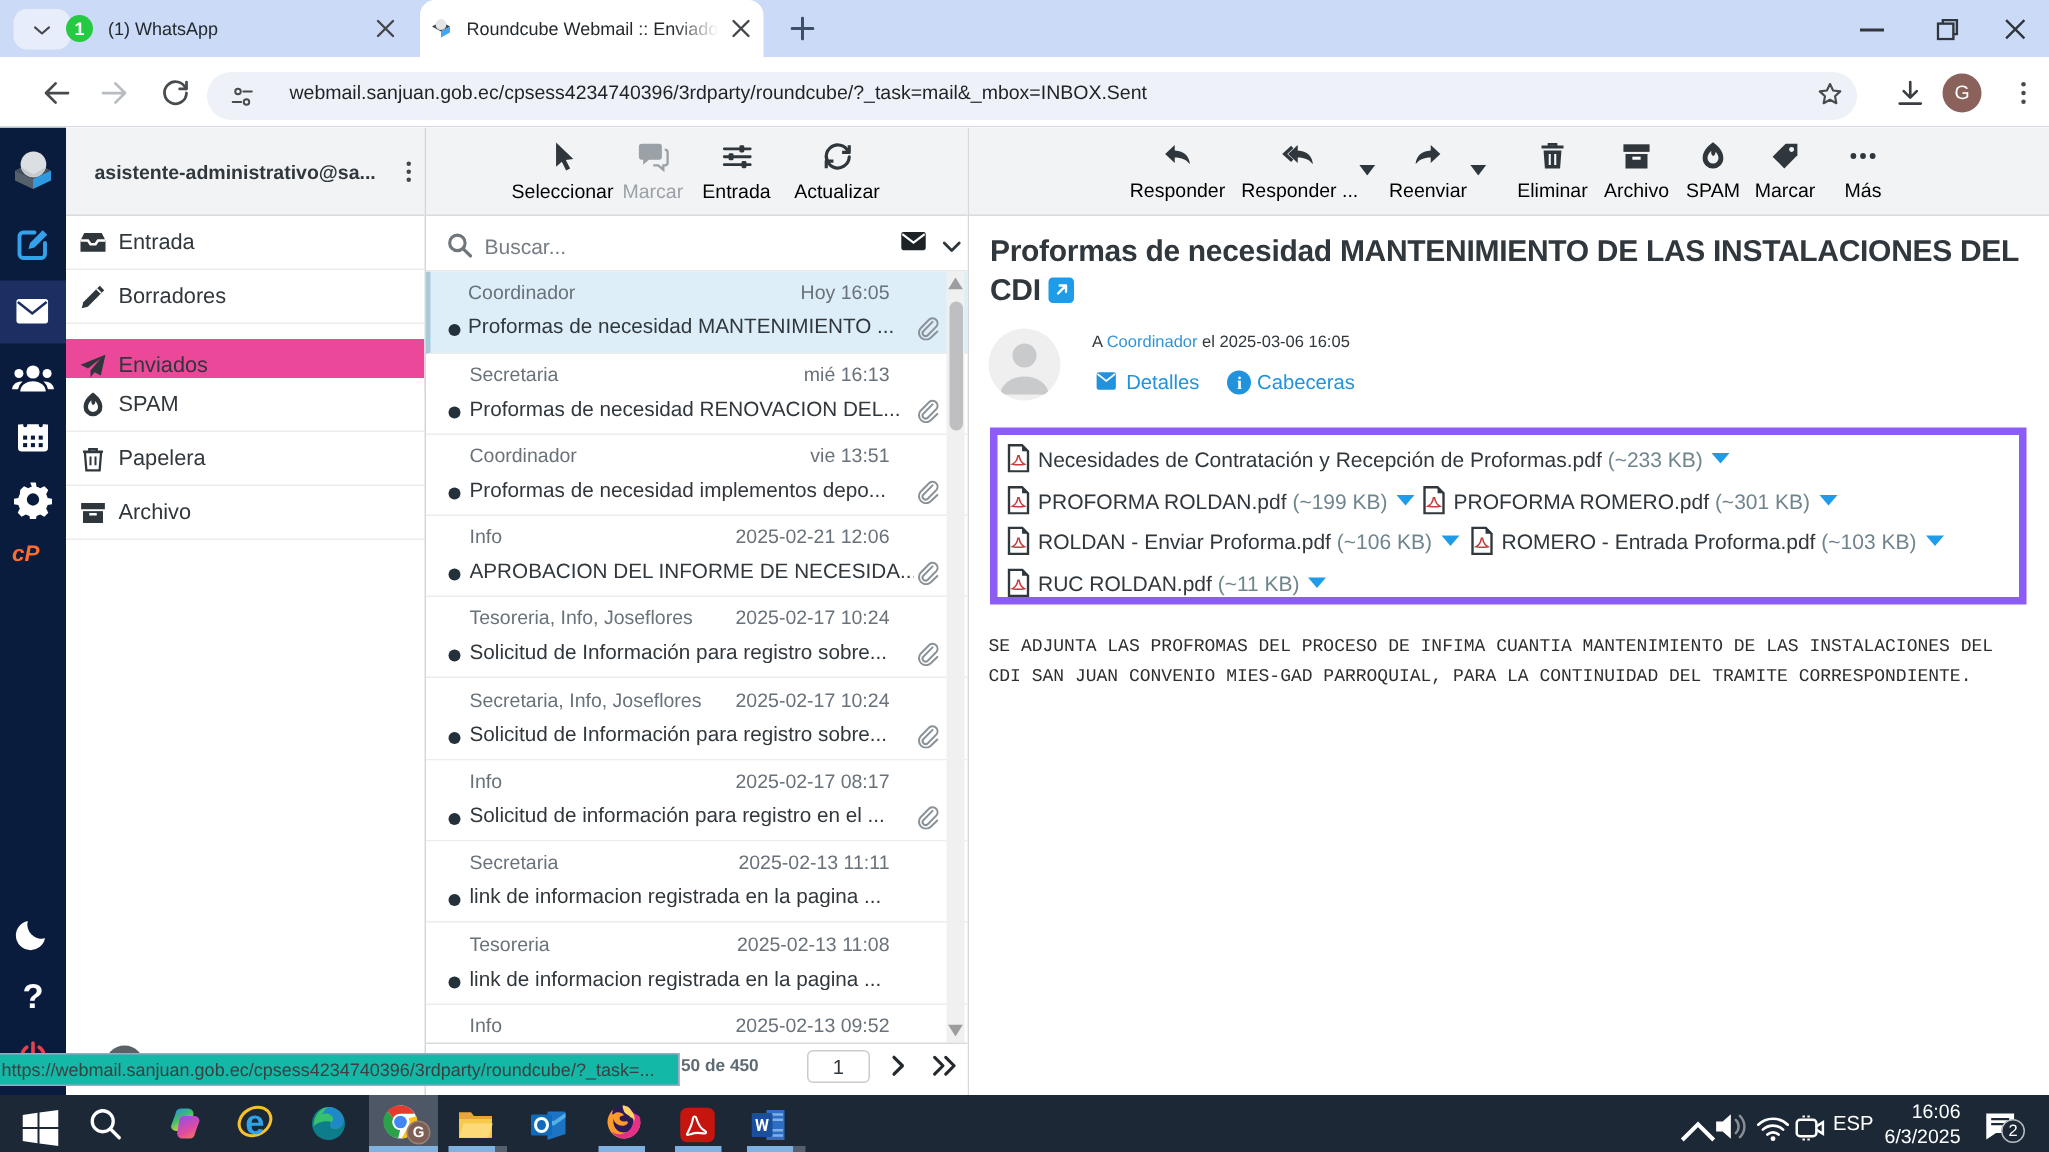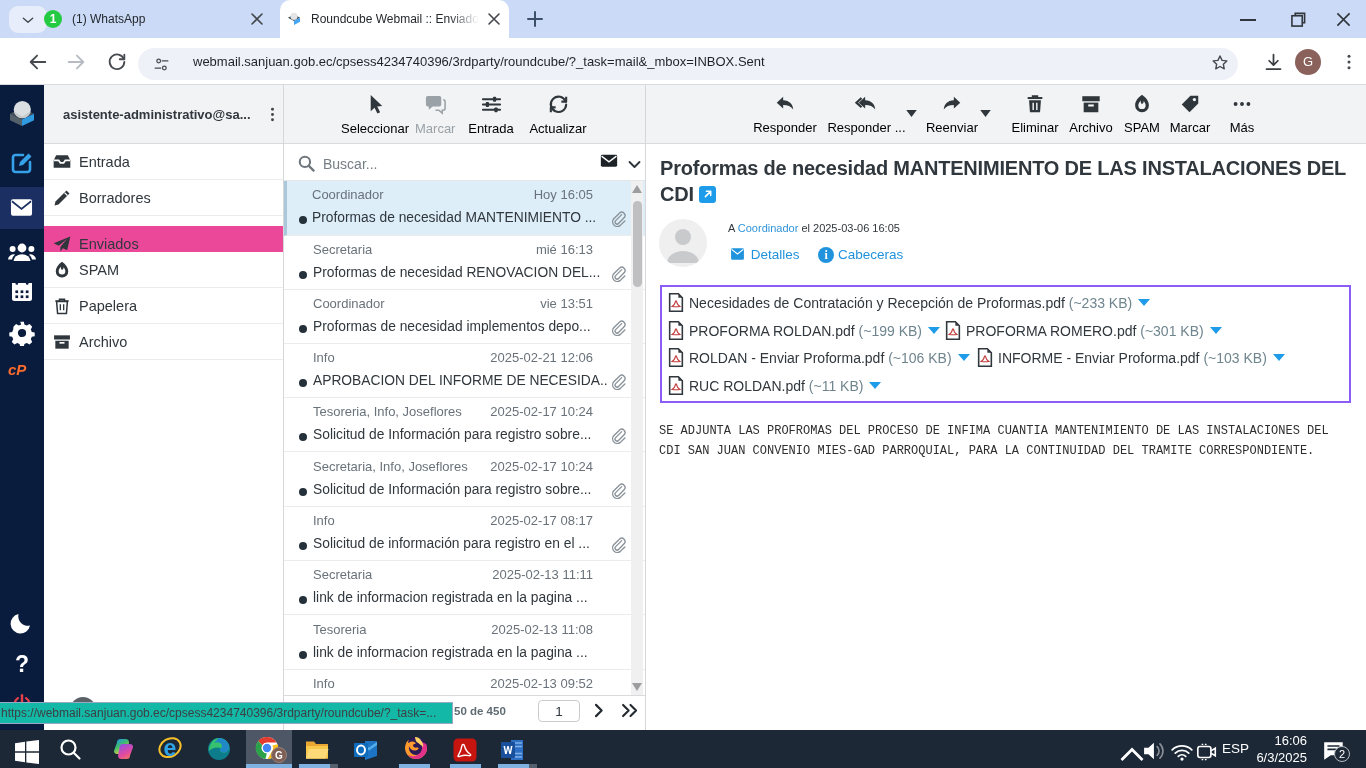--- a/index.html
+++ b/index.html
@@ -33,21 +33,21 @@
   .mdate { position:absolute; right:52px; top:6px; font-size:13px; color:#69727a; }
   .msubj { position:absolute; left:29px; top:29px; font-size:13.8px; color:#30373d; white-space:nowrap; max-width:296px; overflow:hidden; }
   .mdot { position:absolute; left:15px; top:35px; width:8px; height:8px; border-radius:50%; background:#24303a; }
   .mclip { position:absolute; right:18px; top:29px; width:17px; height:17px; color:#8a9299; }
   #viewcol { left:646px; top:0; width:720px; height:645px; background:#fff; }
   #vtoolbar { left:0; top:0; width:720px; height:59px; background:#f2f3f4; border-bottom:1px solid #d8dadd; }
   .tbtn { position:absolute; top:8px; text-align:center; color:#000000; }
   .tbtn svg { display:block; margin:0 auto 3px; }
   .tbtn .lbl { font-size:13px; }
   #subject { left:14px; top:70px; width:700px; font-size:20px; letter-spacing:-0.2px; font-weight:bold; color:#30373d; line-height:26px; white-space:nowrap; }
-  #attbox { left:14px; top:200px; width:691px; height:118px; border:2px solid #8b5cf6; background:#fff; }
+  #attbox { left:14px; top:200px; width:691px; height:118px; border:5px solid #8b5cf6; background:#fff; }
   .att { position:absolute; height:27px; font-size:14px; color:#30373d; white-space:nowrap; }
   .pdfi { vertical-align:-4px; margin-right:5px; }
   .asz { color:#6f858e; }
   .acaret { display:inline-block; width:0; height:0; border-left:6px solid transparent; border-right:6px solid transparent; border-top:7px solid #1f9ce9; margin-left:6px; vertical-align:2px; }
   #mailbody { left:13px; top:336px; width:710px; font-family:"Liberation Mono", monospace; font-size:12px; color:#2e2e2e; line-height:20px; white-space:nowrap; }
 
   
   #statusbar { left:0; top:702px; width:453px; height:22px; background:#14b8a6; border:1px solid #98a8c6; border-left:none; font-size:12px; color:#3c4043; line-height:20px; padding-left:1px; }
   #taskbar { left:0; top:730px; width:1366px; height:38px; background:#1c2836; }
   .tk { position:absolute; top:7px; width:24px; height:24px; }
@@ -461,21 +461,21 @@
             </svg><span class="afn">PROFORMA ROMERO.pdf</span> <span class="asz">(~301 KB)</span><span class="acaret"></span></div>
         <div class="att" style="left:6px;top:61px"><svg class="pdfi" viewBox="0 0 20 24" width="16" height="19">
               <path d="M2 1h11l5 5v17H2z" fill="none" stroke="#30373d" stroke-width="2"></path>
               <path d="M13 1l5 5h-5z" fill="#30373d"></path>
               <path d="M5 17c2-1 4-4 4.5-7h1c.5 3 2.5 6 4.5 7-2 .5-7 .5-10 0z" fill="none" stroke="#c43e3e" stroke-width="1.3"></path>
             </svg><span class="afn">ROLDAN - Enviar Proforma.pdf</span> <span class="asz">(~106 KB)</span><span class="acaret"></span></div>
         <div class="att" style="left:315px;top:61px"><svg class="pdfi" viewBox="0 0 20 24" width="16" height="19">
               <path d="M2 1h11l5 5v17H2z" fill="none" stroke="#30373d" stroke-width="2"></path>
               <path d="M13 1l5 5h-5z" fill="#30373d"></path>
               <path d="M5 17c2-1 4-4 4.5-7h1c.5 3 2.5 6 4.5 7-2 .5-7 .5-10 0z" fill="none" stroke="#c43e3e" stroke-width="1.3"></path>
-            </svg><span class="afn">INFORME - Enviar Proforma.pdf</span> <span class="asz">(~103 KB)</span><span class="acaret"></span></div>
+            </svg><span class="afn">ROMERO - Entrada Proforma.pdf</span> <span class="asz">(~103 KB)</span><span class="acaret"></span></div>
         <div class="att" style="left:6px;top:89px"><svg class="pdfi" viewBox="0 0 20 24" width="16" height="19">
               <path d="M2 1h11l5 5v17H2z" fill="none" stroke="#30373d" stroke-width="2"></path>
               <path d="M13 1l5 5h-5z" fill="#30373d"></path>
               <path d="M5 17c2-1 4-4 4.5-7h1c.5 3 2.5 6 4.5 7-2 .5-7 .5-10 0z" fill="none" stroke="#c43e3e" stroke-width="1.3"></path>
             </svg><span class="afn">RUC ROLDAN.pdf</span> <span class="asz">(~11 KB)</span><span class="acaret"></span></div>
       </div>
       <div id="mailbody" class="abs">SE ADJUNTA LAS PROFROMAS DEL PROCESO DE INFIMA CUANTIA MANTENIMIENTO DE LAS INSTALACIONES DEL<br>CDI SAN JUAN CONVENIO MIES-GAD PARROQUIAL, PARA LA CONTINUIDAD DEL TRAMITE CORRESPONDIENTE.</div>
     </div>
   </div>
 

